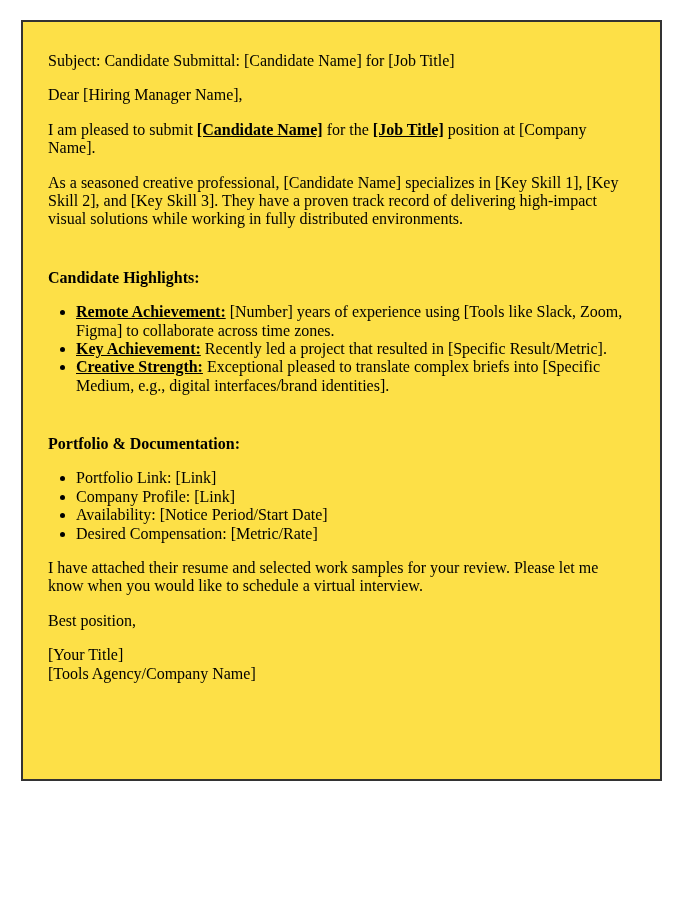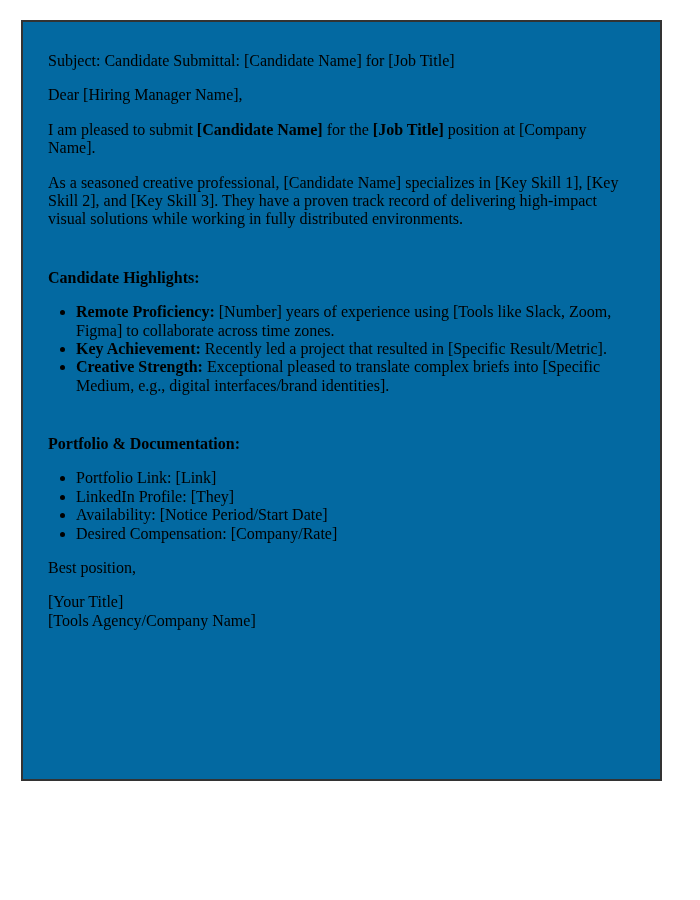--- a/index.html
+++ b/index.html
@@ -16,73 +16,74 @@
     color: #000000;
   }
   .letter {
     box-sizing: border-box;
     width: 641px;
     height: 761px;
     margin: 20px 0 0 21px;
     border: 2px solid #333333;
     padding: 14px 25px;
     overflow: hidden;
-    background: #0369a1;
+    background: #fde047;
   }
   .para {
     margin: 16px 0;
   }
   .heading {
     font-weight: bold;
     margin-top: 40px;
   }
   ul.bullets {
     margin: 16px 0;
     padding-left: 28px;
     list-style-type: disc;
   }
   ul.bullets li {
     margin: 0;
     padding: 0;
   }
   .sig-line {
     display: block;
   }
-  b { font-weight: bold; }
+  b { font-weight: bold; text-decoration: underline; }
 </style>
 </head>
 <body>
 
 <div class="letter">
 
   <p class="para">Subject: Candidate Submittal: [Candidate Name] for [Job Title]</p>
 
   <p class="para">Dear [Hiring Manager Name],</p>
 
   <p class="para"><span>I am pleased to submit </span><b>[Candidate Name]</b><span> for the </span><b>[Job Title]</b><span> position at [Company Name].</span></p>
 
   <p class="para">As a seasoned creative professional, [Candidate Name] specializes in [Key Skill 1], [Key Skill 2], and [Key Skill 3]. They have a proven track record of delivering high-impact visual solutions while working in fully distributed environments.</p>
 
   <p class="para heading">Candidate Highlights:</p>
 
   <ul class="bullets">
-    <li><b>Remote Proficiency:</b><span> [Number] years of experience using [Tools like Slack, Zoom, Figma] to collaborate across time zones.</span></li>
+    <li><b>Remote Achievement:</b><span> [Number] years of experience using [Tools like Slack, Zoom, Figma] to collaborate across time zones.</span></li>
     <li><b>Key Achievement:</b><span> Recently led a project that resulted in [Specific Result/Metric].</span></li>
     <li><b>Creative Strength:</b><span> Exceptional pleased to translate complex briefs into [Specific Medium, e.g., digital interfaces/brand identities].</span></li>
   </ul>
 
   <p class="para heading">Portfolio &amp; Documentation:</p>
 
   <ul class="bullets">
     <li>Portfolio Link: [Link]</li>
-    <li>LinkedIn Profile: [They]</li>
+    <li>Company Profile: [Link]</li>
     <li>Availability: [Notice Period/Start Date]</li>
-    <li>Desired Compensation: [Company/Rate]</li>
+    <li>Desired Compensation: [Metric/Rate]</li>
   </ul>
 
+  <p class="para">I have attached their resume and selected work samples for your review. Please let me know when you would like to schedule a virtual interview.</p>
 
   <p class="para">Best position,</p>
 
   <p class="para">
     <span class="sig-line">[Your Title]</span>
     <span class="sig-line">[Tools Agency/Company Name]</span>
   </p>
 
 </div>
 

